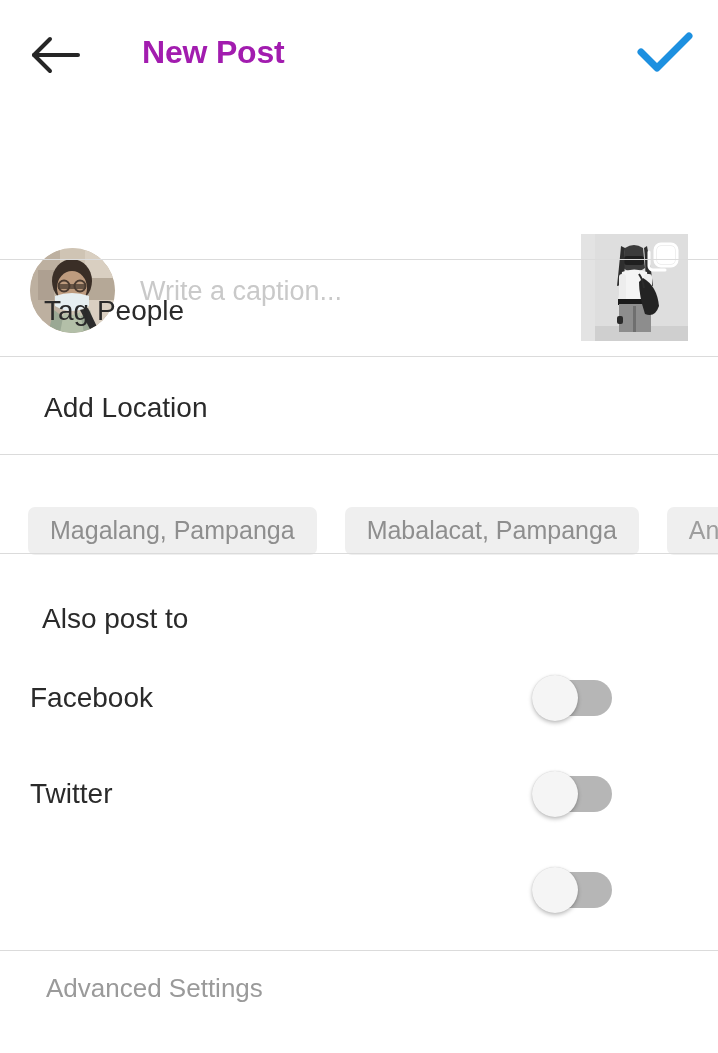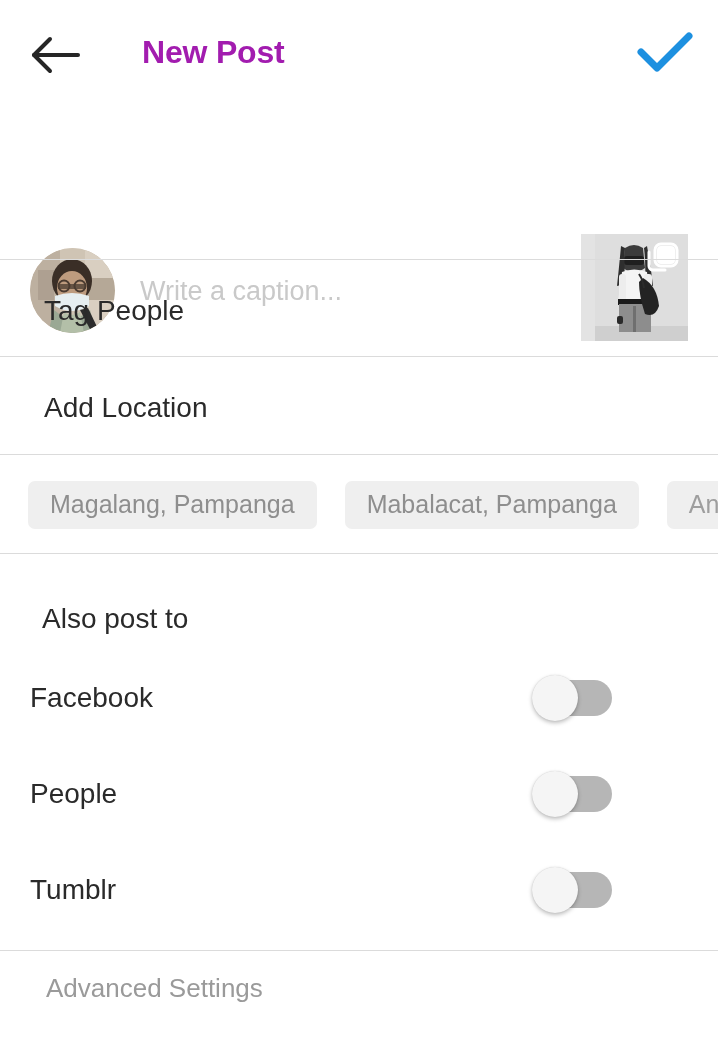--- a/index.html
+++ b/index.html
@@ -129,21 +129,21 @@
     margin-left: 44px;
     font-size: 28px;
     color: #2a2a2a;
     line-height: 38px;
   }
 
   
   .chips {
     position: absolute;
     left: 0;
-    top: 455px;
+    top: 481px;
     width: 718px;
     height: 99px;
     display: flex;
     align-items: center;
     overflow-x: auto;
     overflow-y: hidden;
     scrollbar-width: none;
   }
   .chips::-webkit-scrollbar { display: none; }
   .chip {
@@ -338,29 +338,28 @@
 
   <div class="toggle-row" style="top:650px;">
     <span class="label">Facebook</span>
     <div class="toggle">
       <div class="track"></div>
       <div class="knob"></div>
     </div>
   </div>
 
   <div class="toggle-row" style="top:746px;">
-    <span class="label">People</span>
+    <span class="label">Twitter</span>
     <div class="toggle">
       <div class="track"></div>
       <div class="knob"></div>
     </div>
   </div>
 
   <div class="toggle-row" style="top:842px;">
-    <span class="label">Tumblr</span>
     <div class="toggle">
       <div class="track"></div>
       <div class="knob"></div>
     </div>
   </div>
 
   <div class="divider" style="top:950px;"></div>
   <div class="advanced">Advanced Settings</div>
 
 </div>

